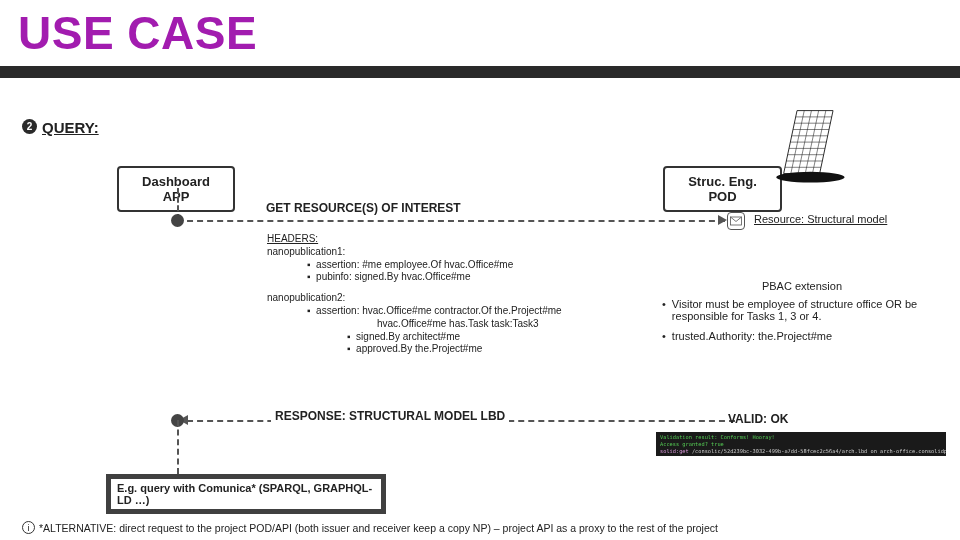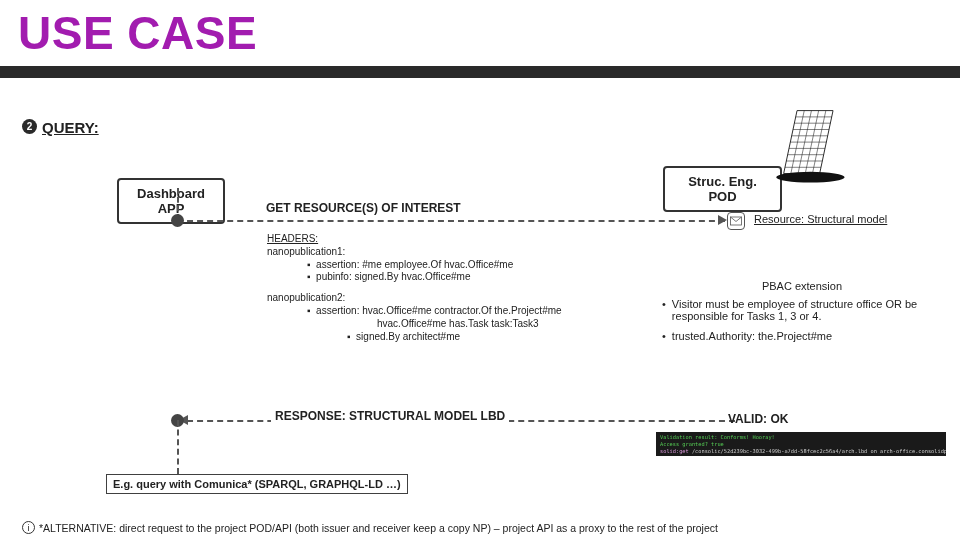--- a/index.html
+++ b/index.html
@@ -55,28 +55,28 @@
   .box {
     position: absolute;
     border: 2px solid #333;
     border-radius: 4px;
     padding: 6px 14px;
     background: #fff;
     font-size: 13px;
     font-weight: 600;
     text-align: center;
   }
-  .dashboard-box { left: 117px; top: 166px; width: 108px; margin-top: 12px; }
+  .dashboard-box { left: 117px; top: 166px; width: 118px; }
   .pod-box { left: 625px; top: 166px; width: 119px; margin-left: 38px; }
   .dashed-box-query {
     position: absolute;
     left: 106px;
     top: 474px;
-    width: 302px;
-    border: 1px solid #404040;
+    width: 280px;
+    border: 5px solid #404040;
     background: #fff;
     font-size: 11px;
     font-weight: 600;
     padding: 3px 6px;
   }
   .building {
     position: absolute;
     left: 760px;
     top: 107px;
     width: 90px;
@@ -264,20 +264,21 @@
 <div class="headers-block">
   <div class="hdr">HEADERS:</div>
   <div>nanopublication1:</div>
   <div style="padding-left:40px">▪&nbsp;&nbsp;<span>assertion: #me employee.Of hvac.Office#me</span></div>
   <div style="padding-left:40px">▪&nbsp;&nbsp;<span>pubinfo: signed.By hvac.Office#me</span></div>
   <div style="height:8px"></div>
   <div>nanopublication2:</div>
   <div style="padding-left:40px">▪&nbsp;&nbsp;<span>assertion: hvac.Office#me contractor.Of the.Project#me</span></div>
   <div style="padding-left:110px"><span>hvac.Office#me has.Task task:Task3</span></div>
   <div style="padding-left:80px">▪&nbsp;&nbsp;<span>signed.By architect#me</span></div>
+  <div style="padding-left:80px">▪&nbsp;&nbsp;<span>approved.By the.Project#me</span></div>
 </div>
 
 <div class="right-block">
   <div class="pbac">PBAC extension</div>
   <ul>
     <li>
         <span class="bul">•</span>
         <span>Visitor must be employee of structure office OR be responsible for Tasks 1, 3 or 4.</span>
       </li>
     <li>

